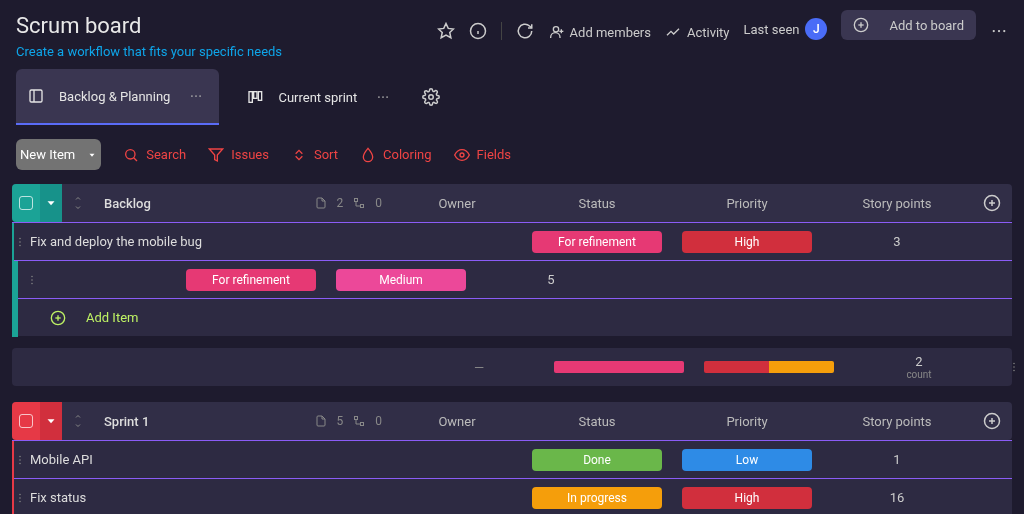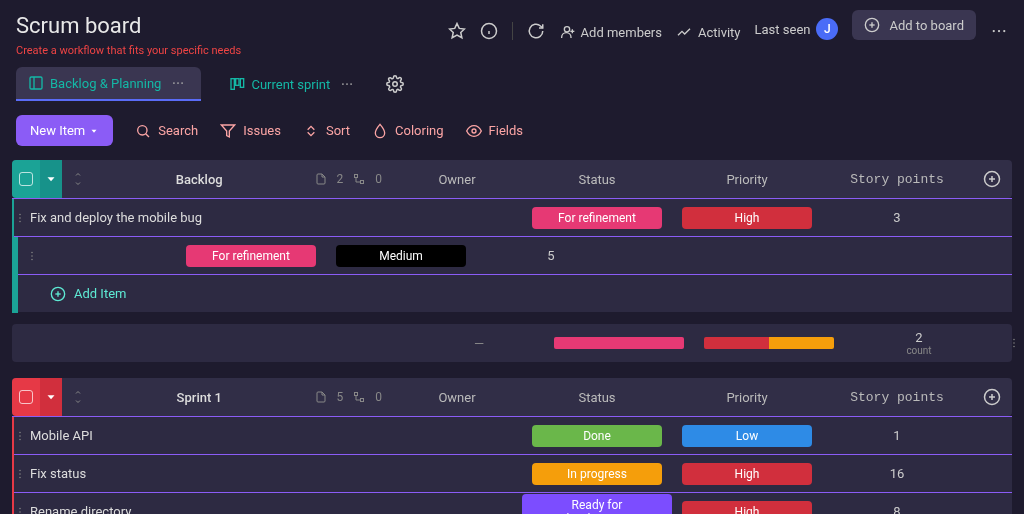--- a/index.html
+++ b/index.html
@@ -34,67 +34,67 @@
 .avatar-j {
   width: 22px; height: 22px; border-radius: 50%;
   background: #4a6cf7;
   color: #fff; display: flex; align-items: center; justify-content: center;
   font-size: 12px; font-weight: 500;
 }
 .add-to-board {
   background: #3a3651;
   padding: 7px 12px;
   border-radius: 6px;
-  display: flex; align-items: center; gap: 9px;
+  display: flex; align-items: center; gap: 20px;
   cursor: pointer;
 }
 .subtitle {
   padding: 0 16px 10px 16px;
-  color: #ef4444;
-  font-size: 11px;
+  color: #0ea5e9;
+  font-size: 13px;
 }
 .tabs {
   display: flex;
   align-items: center;
   padding: 0 16px;
   gap: 16px;
 }
 .tab {
   display: flex;
   align-items: center;
-  gap: 6px;
-  padding: 8px 12px;
+  gap: 15px;
+  padding: 19px 12px;
   border-radius: 6px;
   cursor: pointer;
-  color: #14b8a6;
+  color: #e5e5e5;
 }
 .tab.active {
   background: #3a3651;
   border-bottom: 2px solid #5a6cf7;
   border-radius: 6px 6px 0 0;
 }
 .tab-more { color: #aaa; cursor: pointer; padding: 0 4px; }
 .toolbar {
   display: flex;
   align-items: center;
   padding: 14px 16px;
   gap: 22px;
 }
 .new-item-btn {
-  background: #8b5cf6;
+  background: #737373;
   color: #fff;
-  padding: 8px 14px;
+  padding: 8px 4px;
   border-radius: 6px;
-  display: flex; align-items: center; gap: 4px;
+  display: flex; align-items: center; gap: 12px;
   cursor: pointer;
   font-size: 13px;
 }
 .tool-btn {
   display: flex; align-items: center; gap: 7px;
-  color: #fca5a5; cursor: pointer;
+  color: #ef4444; cursor: pointer;
 }
 .group {
   margin: 0 12px 12px 12px;
 }
 .group-header {
   display: flex;
   align-items: center;
   background: #312e47;
   border-radius: 4px;
   height: 38px;
@@ -113,35 +113,34 @@
   width: 32px; height: 38px;
   display: flex; align-items: center; justify-content: center;
   cursor: pointer;
 }
 .group-toggle.teal { background: #17928a; }
 .group-toggle.red { background: #d12f3d; }
 .group-title-cell {
   flex: 0 0 330px;
   display: flex; align-items: center; gap: 20px;
   padding: 0 10px;
-  text-align: center;
 }
 .drag-icon { color: #888; }
 .group-title { color: #ddd; font-weight: 500; flex: 1; }
 .group-meta { color: #888; display: flex; gap: 10px; align-items: center; font-size: 12px; }
 .col-head {
   flex: 1;
   text-align: center;
   color: #bbb;
   font-size: 13px;
 }
 .col-head.owner { flex: 0 0 130px; }
 .col-head.status { flex: 0 0 150px; }
 .col-head.priority { flex: 0 0 150px; }
-.col-head.points { flex: 0 0 150px; font-family: Liberation Mono, monospace; }
+.col-head.points { flex: 0 0 150px; }
 .add-col {
   flex: 0 0 40px;
   display: flex; align-items: center; justify-content: center;
   cursor: pointer; color: #ccc;
 }
 .row {
   display: flex;
   align-items: center;
   background: #2d2a42;
   border-top: 1px solid #8b5cf6;
@@ -154,21 +153,21 @@
 .row-edge.red { background: #e63946; }
 .row-menu {
   width: 28px; display: flex; align-items: center; justify-content: center;
   color: #888; cursor: pointer;
 }
 .row-title {
   flex: 0 0 366px;
   color: #ddd;
   padding-left: 4px;
 }
-.add-item-row .row-title { display: flex; align-items: center; gap: 8px; color: #5eead4; }
+.add-item-row .row-title { display: flex; align-items: center; gap: 20px; color: #bef264; }
 .cell {
   display: flex; align-items: flex-end; justify-content: center;
 }
 .cell.owner { flex: 0 0 130px; }
 .cell.status { flex: 0 0 150px; }
 .cell.priority { flex: 0 0 150px; }
 .cell.points { flex: 0 0 150px; color: #ccc; }
 .cell.end { flex: 0 0 40px; }
 .pill {
   padding: 4px 16px;
@@ -176,21 +175,21 @@
   color: #fff;
   font-size: 12px;
   min-width: 130px;
   text-align: center;
 }
 .pill.refine { background: #e63974; }
 .pill.done { background: #6ab74a; }
 .pill.inprogress { background: #f59e0b; }
 .pill.ready { background: #7c4dff; }
 .pill.high { background: #d12f3d; }
-.pill.medium { background: #000000; }
+.pill.medium { background: #ec4899; }
 .pill.low { background: #2e8be6; }
 .summary-row {
   display: flex;
   align-items: center;
   background: #2d2a42;
   margin: 6px 12px 16px 12px;
   height: 38px;
   border-radius: 4px;
 }
 .summary-spacer { flex: 0 0 402px; }

